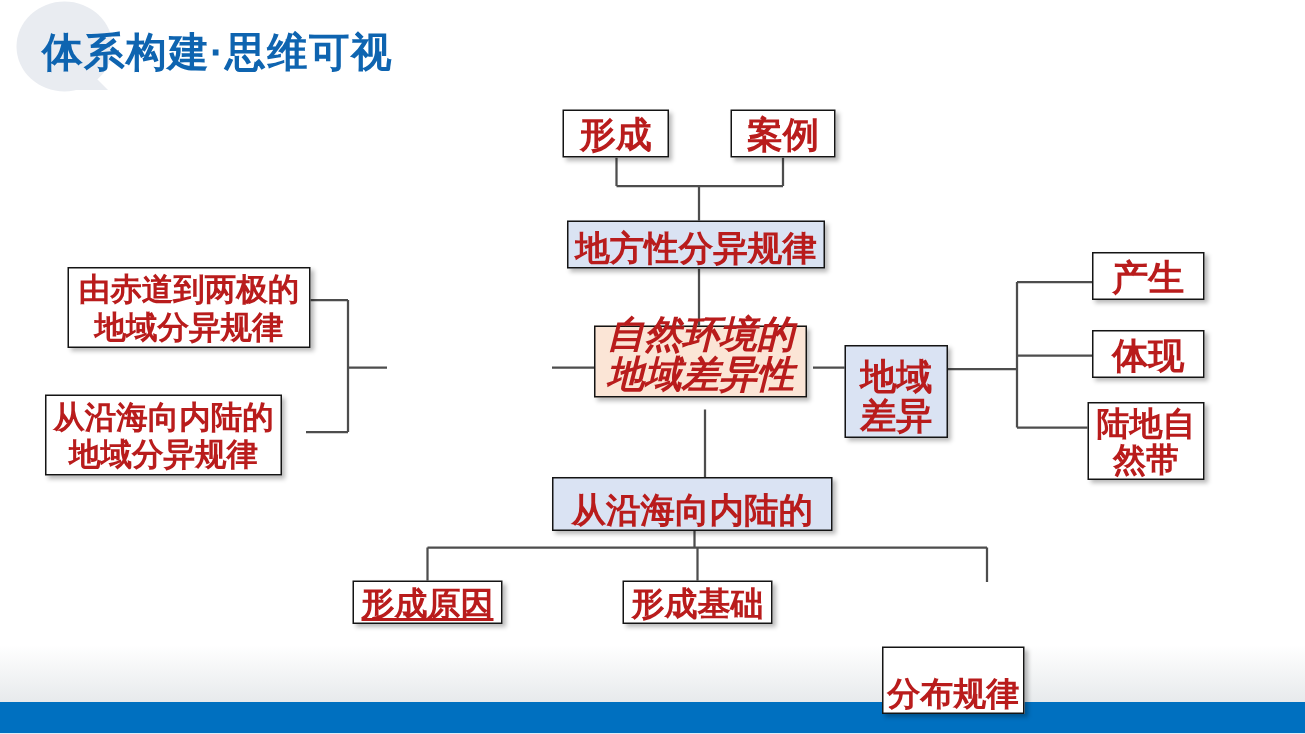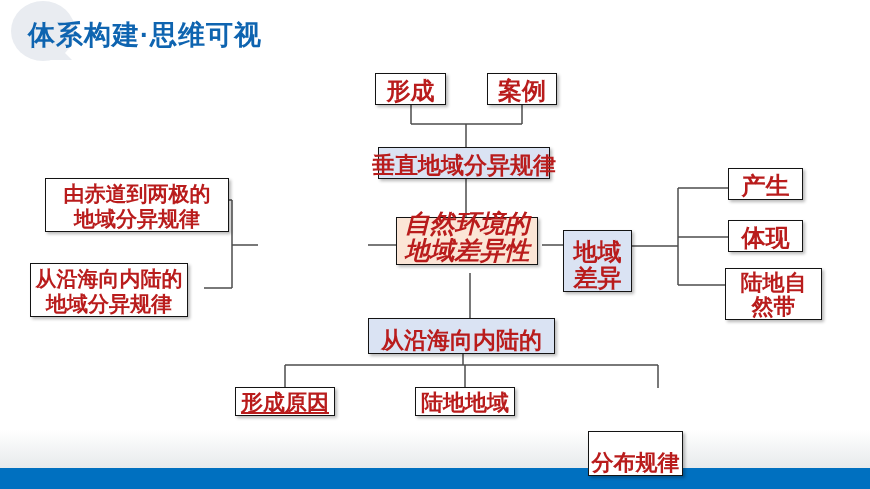--- a/index.html
+++ b/index.html
@@ -71,30 +71,30 @@
 
   <div class="node fs24" style="left:375px; top:73px; width:71px; height:32px;">
     <span>形成</span>
   </div>
 
   <div class="node fs24" style="left:487px; top:73px; width:70px; height:32px;">
     <span>案例</span>
   </div>
 
   <div class="node blue fs23" style="left:378px; top:147px; width:172px; height:32px;">
-    <span>垂直地域分异规律</span>
+    <span>地方性分异规律</span>
   </div>
 
   <div class="node peach fs25" style="left:396px; top:217px; width:142px; height:48px;font-style:italic;">
     <span>自然环境的</span>
     <span>地域差异性</span>
   </div>
 
 
-  <div class="node fs21" style="left:45px; top:178px; width:184px; height:54px;">
+  <div class="node fs21" style="left:45px; top:178px; width:162px; height:54px;">
     <span>由赤道到两极的</span>
     <span>地域分异规律</span>
   </div>
 
   <div class="node fs21" style="left:30px; top:263px; width:158px; height:54px;">
     <span>从沿海向内陆的</span>
     <span>地域分异规律</span>
   </div>
 
   <div class="node blue fs24" style="left:563px; top:230px; width:69px; height:62px;">
@@ -103,35 +103,35 @@
   </div>
 
   <div class="node fs24" style="left:728px; top:168px; width:75px; height:32px;">
     <span>产生</span>
   </div>
 
   <div class="node fs24" style="left:728px; top:220px; width:75px; height:32px;">
     <span>体现</span>
   </div>
 
-  <div class="node fs22" style="left:725px; top:268px; width:97px; height:52px;">
+  <div class="node fs22" style="left:725px; top:268px; width:78px; height:52px;">
     <span>陆地自</span>
     <span>然带</span>
   </div>
 
   <div class="node blue fs23" style="left:368px; top:318px; width:187px; height:36px;">
     <span>从沿海向内陆的</span>
   </div>
 
   <div class="node fs22" style="left:235px; top:387px; width:100px; height:29px;text-decoration:underline;">
     <span>形成原因</span>
   </div>
 
   <div class="node fs22" style="left:415px; top:387px; width:100px; height:29px;">
-    <span>陆地地域</span>
+    <span>形成基础</span>
   </div>
 
   <div class="node fs22" style="left:588px; top:387px; width:95px; height:45px;margin-top:44px;">
     <span>分布规律</span>
   </div>
 
   <div class="bottom-fade"></div>
   <div class="bottom-bar"></div>
 
 </div>

